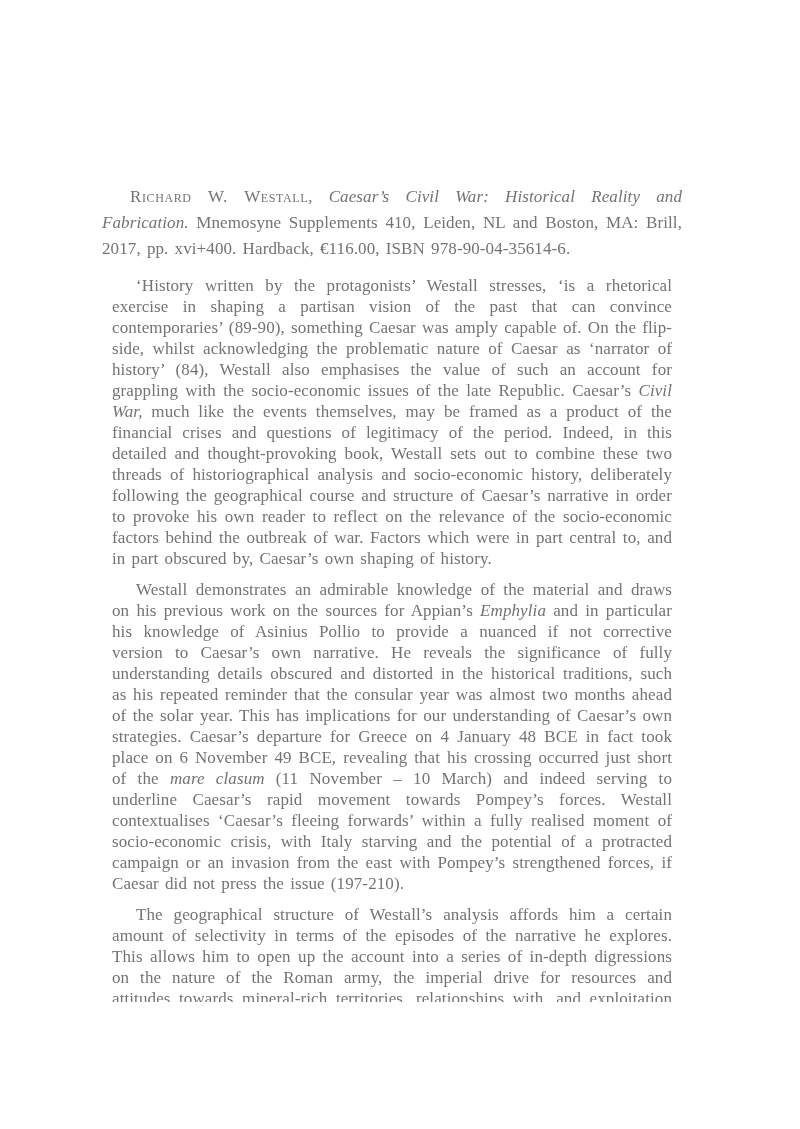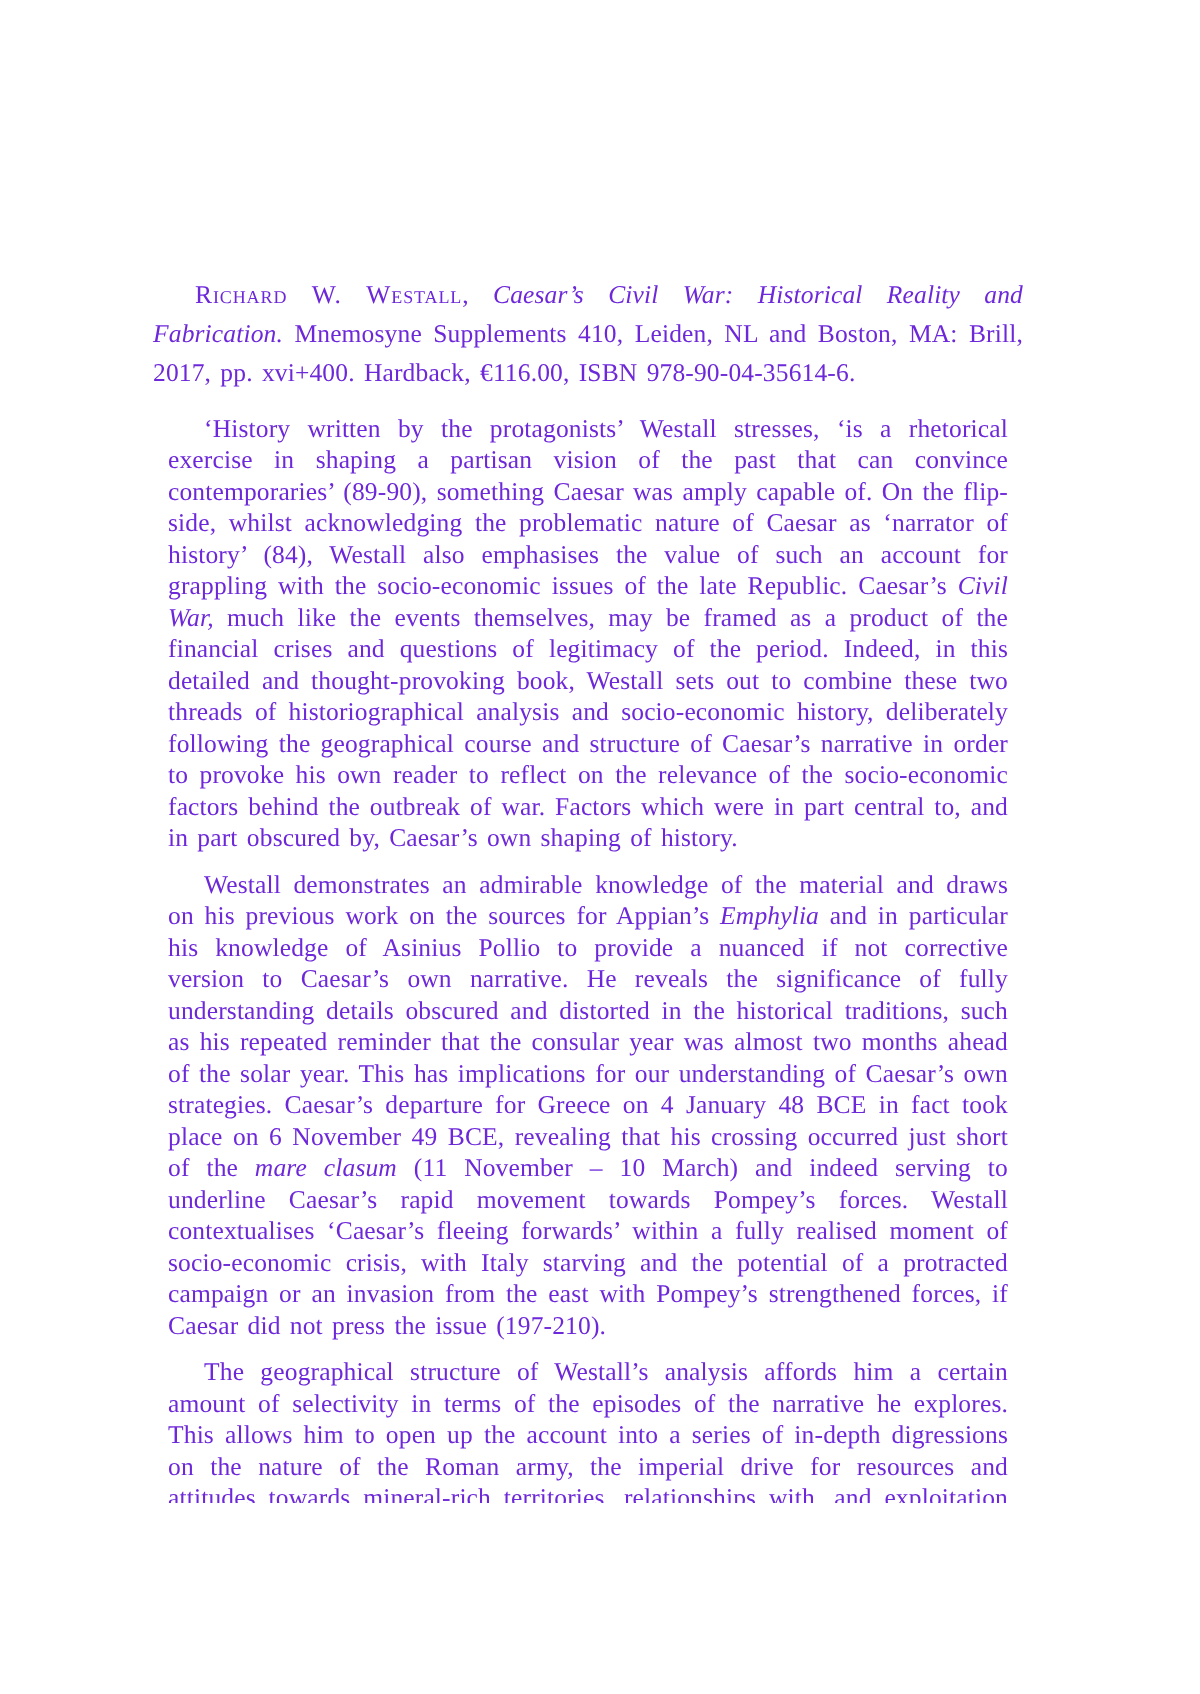--- a/index.html
+++ b/index.html
@@ -6,21 +6,21 @@
     margin: 0;
     padding: 0;
     background: #ffffff;
   }
   .page {
     position: relative;
     width: 800px;
     height: 1002px;
     background: #ffffff;
     font-family: "Liberation Serif", serif;
-    color: #6d28d9;
+    color: #737373;
     overflow: hidden;
   }
   .content {
     position: absolute;
     left: 102px;
     top: 184px;
     width: 580px;
   }
   .citation {
     margin: 0 0 13px 0;

